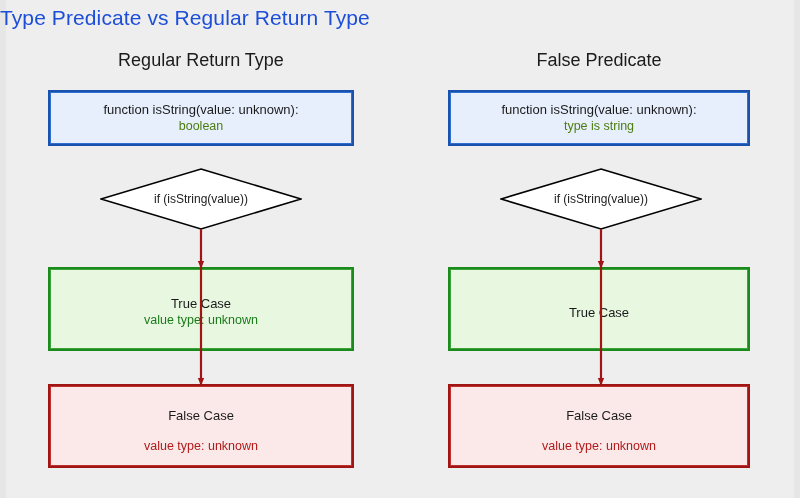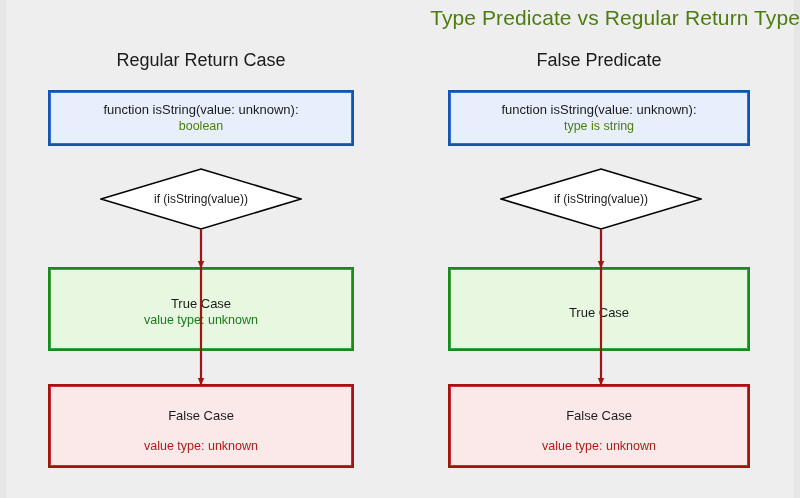--- a/index.html
+++ b/index.html
@@ -33,23 +33,23 @@
     right: 0; top: 0;
     width: 6px;
     height: 498px;
     background: #e6e6e6;
   }
   .title {
     position: absolute;
     left: 0;
     top: 6px;
     width: 800px;
-    text-align: right;
+    text-align: left;
     font-size: 21px;
-    color: #4d7c0f;
+    color: #1d4ed8;
     letter-spacing: 0.1px;
     white-space: nowrap;
   }
   .col-header {
     position: absolute;
     top: 50px;
     text-align: center;
     font-size: 18px;
     color: #1b1b1b;
     white-space: nowrap;
@@ -153,21 +153,21 @@
 </head>
 <body>
 
 <div id="canvas">
 
   <div class="edge-strip-left"></div>
   <div class="edge-strip-right"></div>
 
   <div class="title">Type Predicate vs Regular Return Type</div>
 
-  <div class="col-header left">Regular Return Case</div>
+  <div class="col-header left">Regular Return Type</div>
 
   <div class="col-header right">False Predicate</div>
 
   <div class="col-left">
 
     <div class="node func">
       <div class="line1">function isString(value: unknown):</div>
       <div class="line2">boolean</div>
     </div>
 

